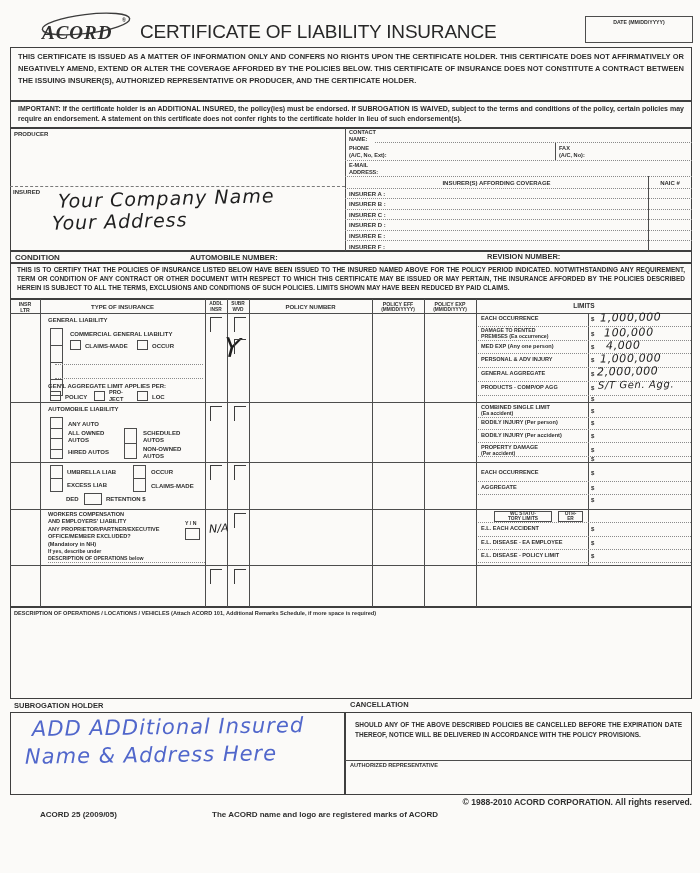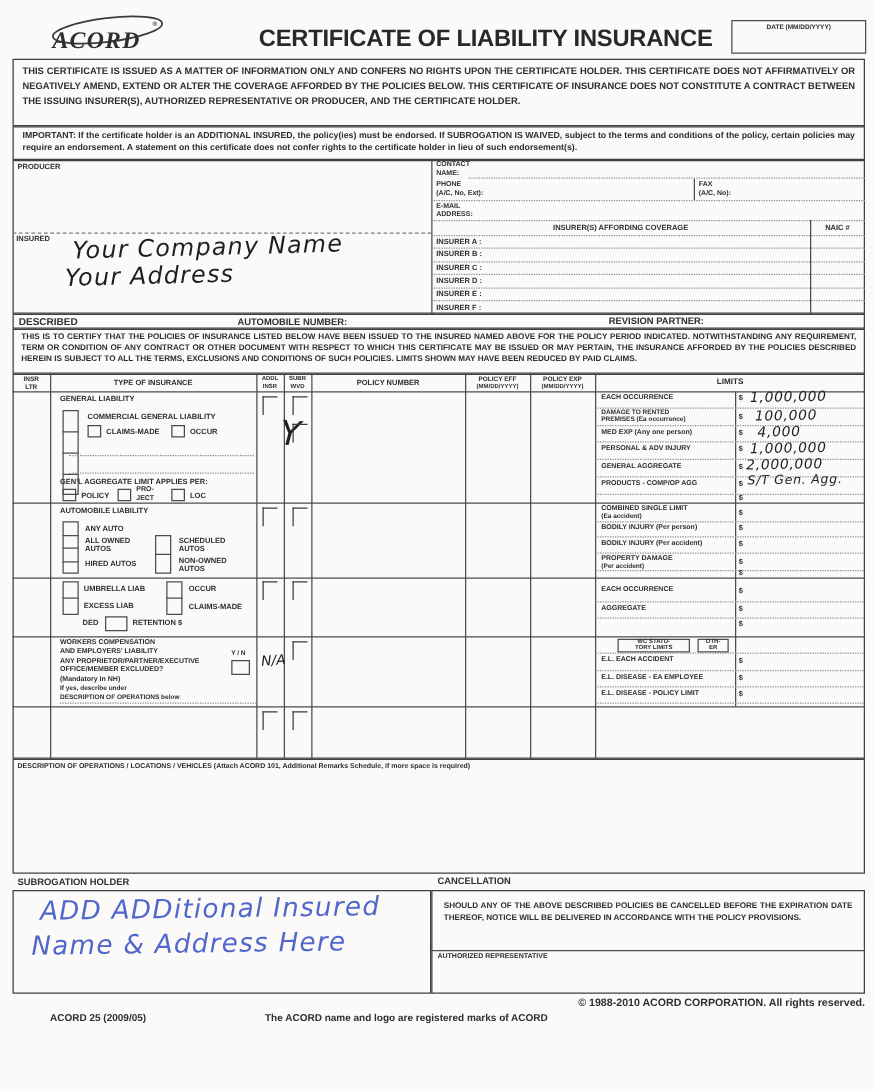--- a/index.html
+++ b/index.html
@@ -19,22 +19,22 @@
   .dash{position:absolute;border-top:1px dashed #7a7a7a;height:0;}
   .cb{position:absolute;border:1px solid #4a4a4a;box-sizing:border-box;background:transparent;}
   .crn{position:absolute;width:11px;height:14px;border-top:1.6px solid #3c3c3c;border-left:1.6px solid #3c3c3c;}
   .hw{position:absolute;font-family:"DejaVu Sans",sans-serif;font-style:italic;color:#1e1e1e;
       white-space:nowrap;line-height:1;}
   .hw-val{font-size:11px;letter-spacing:.6px;transform:rotate(-1deg);}
   .hw-big{font-size:19px;letter-spacing:1px;transform:rotate(-1.5deg);}
   .hw-blue{font-size:21px;letter-spacing:1px;color:#5167cb;transform:rotate(-.8deg);}
   .logo-txt{position:absolute;font-family:"Liberation Serif",serif;font-weight:bold;
             font-style:italic;font-size:19px;letter-spacing:1px;color:#2f2f2f;}
-  .title{position:absolute;font-weight:bold;font-size:19px;letter-spacing:-.2px;color:#282828;
-         text-align:right;}
+  .title{position:absolute;font-weight:normal;font-size:19px;letter-spacing:-.2px;color:#282828;
+         text-align:left;}
 </style>
 </head>
 <body>
 
 <div id="page">
 
   <div style="position:absolute;left:38;top:10px;left:38px;width:100px;height:36px;">
     <svg width="100" height="36" viewBox="0 0 100 36" style="position:absolute;left:0;top:0;">
       <ellipse cx="48" cy="14" rx="44" ry="9.5" fill="none" stroke="#3b3b3b" stroke-width="1.4" transform="rotate(-7 48 14)"></ellipse>
     </svg>
@@ -81,23 +81,23 @@
   <div class="dot" style="left:345px;top:209px;width:347px;"></div>
   <div class="t t6" style="left:349px;top:212px;">INSURER C :</div>
   <div class="dot" style="left:345px;top:219px;width:347px;"></div>
   <div class="t t6" style="left:349px;top:222px;">INSURER D :</div>
   <div class="dot" style="left:345px;top:230px;width:347px;"></div>
   <div class="t t6" style="left:349px;top:233px;">INSURER E :</div>
   <div class="dot" style="left:345px;top:240px;width:347px;"></div>
   <div class="t t6" style="left:349px;top:244px;">INSURER F :</div>
 
   <div class="bx2" style="left:10px;top:251px;width:682px;height:12px;"></div>
-  <div class="t t8" style="left:15px;top:254px;">DESCRIBED</div>
+  <div class="t t8" style="left:15px;top:254px;">CONDITION</div>
   <div class="t t75" style="left:190px;top:254px;">AUTOMOBILE NUMBER:</div>
-  <div class="t t75" style="left:487px;top:253px;">REVISION PARTNER:</div>
+  <div class="t t75" style="left:487px;top:253px;">REVISION NUMBER:</div>
   <div class="bx2" style="left:10px;top:263px;width:682px;height:36px;"></div>
   <div class="para t65" style="left:17px;top:266px;width:668px;line-height:1.35;">THIS IS TO CERTIFY THAT THE POLICIES OF INSURANCE LISTED BELOW HAVE BEEN ISSUED TO THE INSURED NAMED ABOVE FOR THE POLICY PERIOD INDICATED.  NOTWITHSTANDING ANY REQUIREMENT, TERM OR CONDITION OF ANY CONTRACT OR OTHER DOCUMENT WITH RESPECT TO WHICH THIS CERTIFICATE MAY BE ISSUED OR MAY PERTAIN, THE INSURANCE AFFORDED BY THE POLICIES DESCRIBED HEREIN IS SUBJECT TO ALL THE TERMS, EXCLUSIONS AND CONDITIONS OF SUCH POLICIES. LIMITS SHOWN MAY HAVE BEEN REDUCED BY PAID CLAIMS.</div>
 
   <div class="bx2" style="left:10px;top:299px;width:682px;height:308px;"></div>
   <div class="vl" style="left:40px;top:299px;height:308px;"></div>
   <div class="vl" style="left:205px;top:299px;height:308px;"></div>
   <div class="vl" style="left:227px;top:299px;height:308px;"></div>
   <div class="vl" style="left:249px;top:299px;height:308px;"></div>
   <div class="vl" style="left:372px;top:299px;height:308px;"></div>
   <div class="vl" style="left:424px;top:299px;height:308px;"></div>

